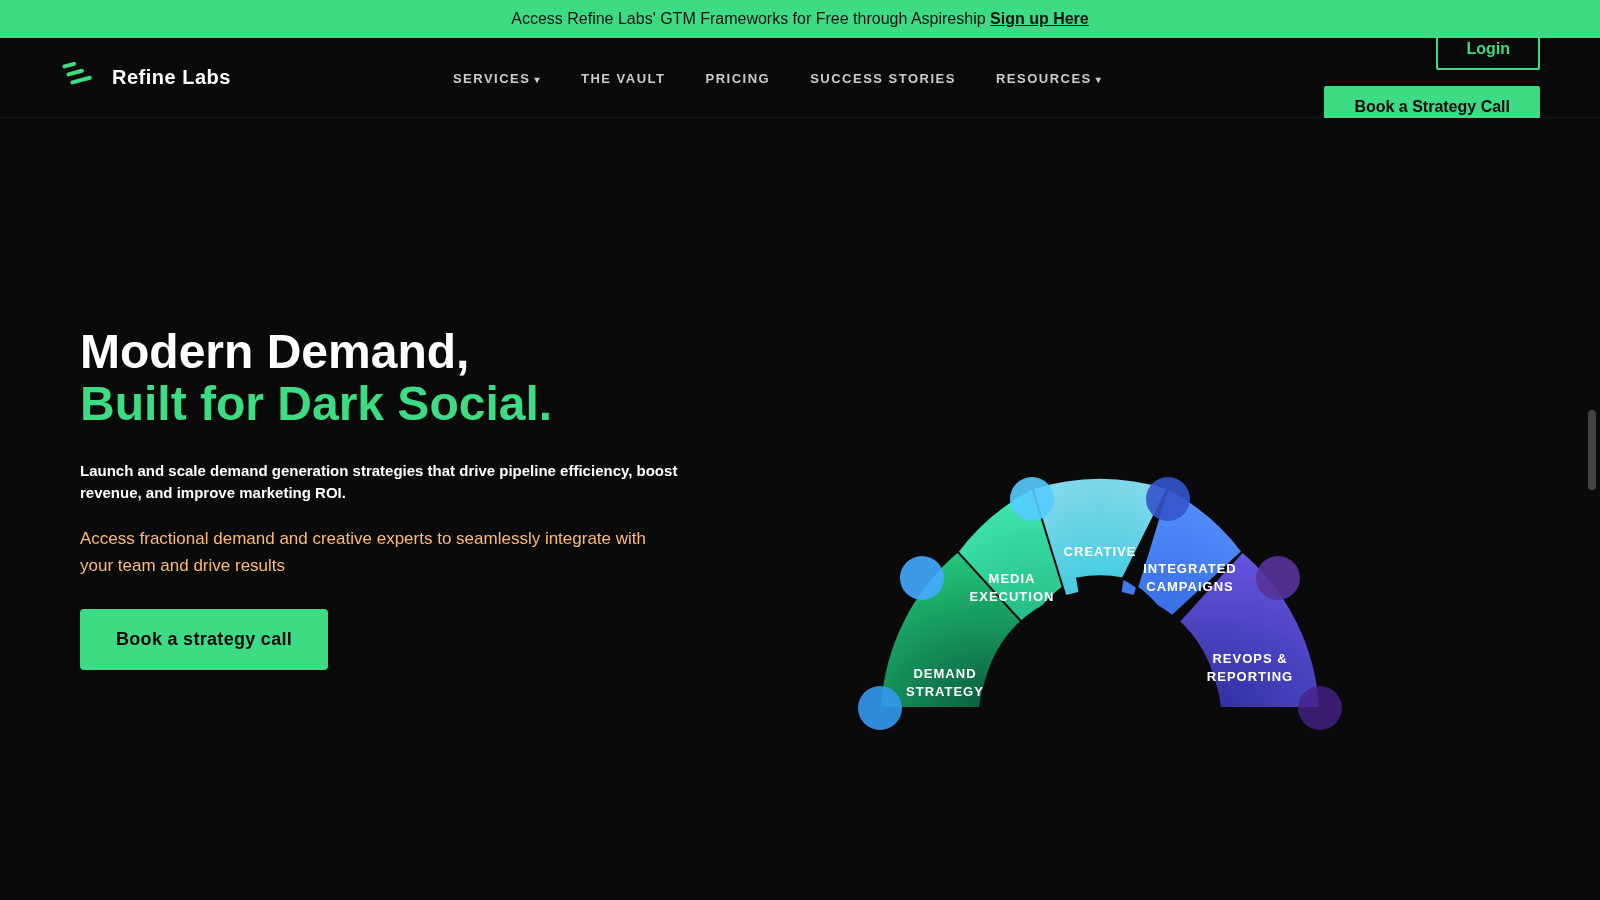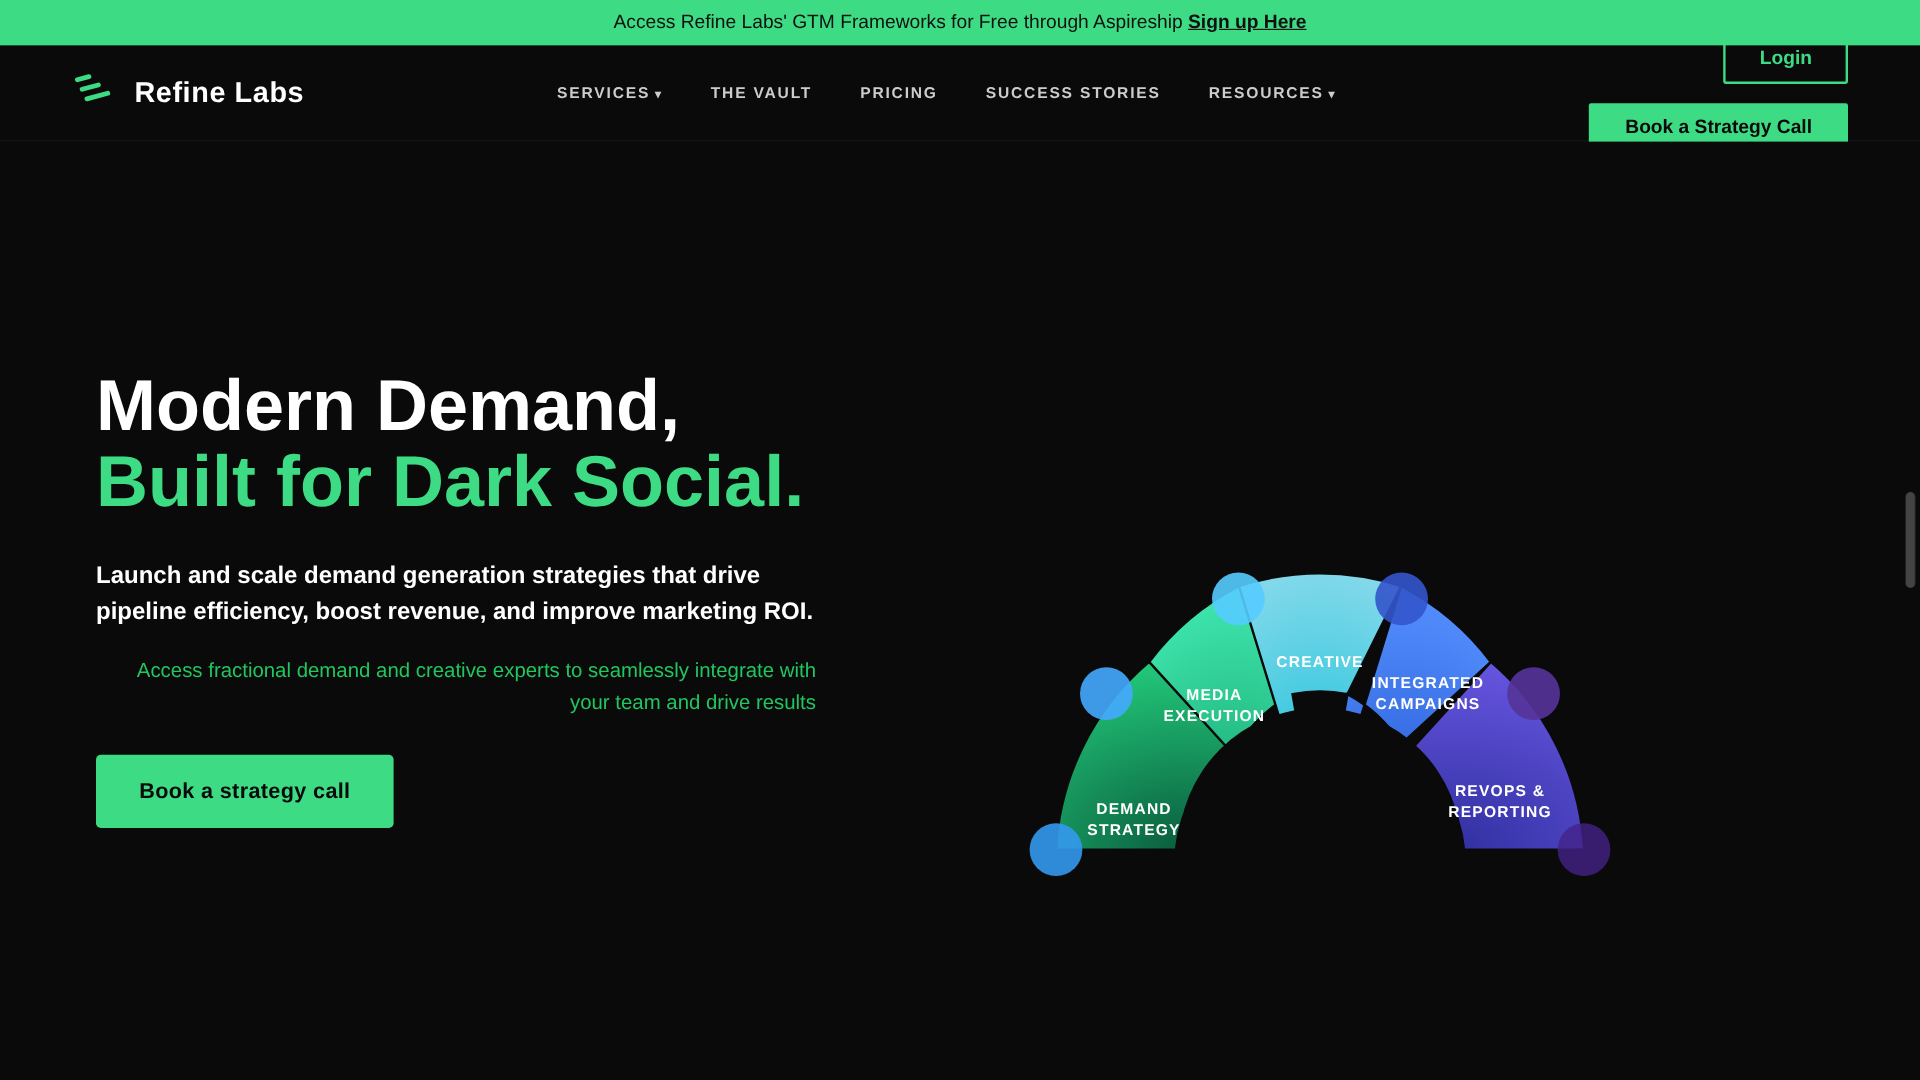--- a/index.html
+++ b/index.html
@@ -30,21 +30,21 @@
       display: flex;
       align-items: center;
       gap: 10px;
     }
     #logo-icon {
       width: 42px;
       height: 38px;
     }
     #logo-text {
       color: #ffffff;
-      font-size: 24px;
+      font-size: 20px;
       font-weight: 600;
       letter-spacing: 0.5px;
     }
     #nav-links {
       display: flex;
       align-items: center;
       gap: 40px;
       list-style: none;
     }
     #nav-links li a {
@@ -91,41 +91,40 @@
       background: #0a0a0a;
       min-height: 740px;
       position: relative;
     }
     #hero-text {
       flex: 0 0 600px;
       max-width: 600px;
       z-index: 2;
     }
     #headline {
-      font-size: 60px;
+      font-size: 48px;
       font-weight: 900;
       line-height: 1.08;
       margin-bottom: 30px;
     }
     #headline-white { color: #ffffff; }
     #headline-green { color: #3ddc84; margin-top: 12px; }
 
     #subheadline {
-      font-size: 20px;
+      font-size: 15px;
       font-weight: 700;
       color: #ffffff;
       line-height: 1.5;
       margin-bottom: 20px;
     }
     #body-text {
       font-size: 17px;
-      color: #22c55e;
+      color: #fdba74;
       line-height: 1.6;
       margin-bottom: 30px;
-      text-align: right;
     }
     #cta-btn {
       background: #3ddc84;
       color: #0a0a0a;
       border: none;
       padding: 20px 36px;
       font-size: 18px;
       font-weight: 800;
       cursor: pointer;
       border-radius: 4px;

